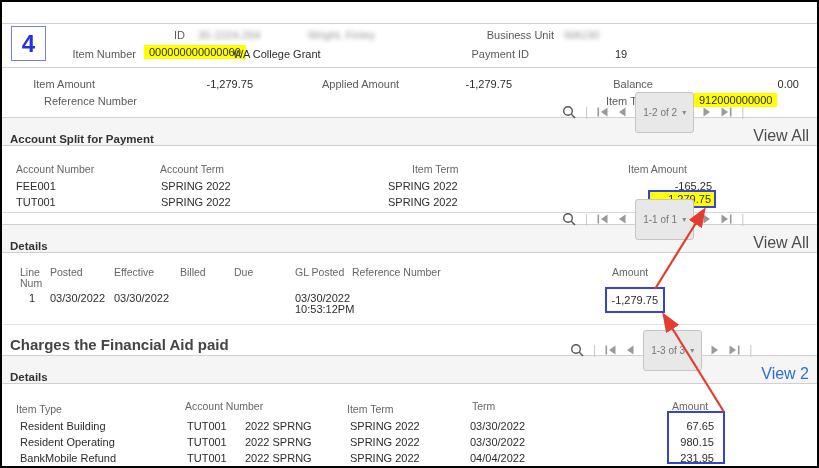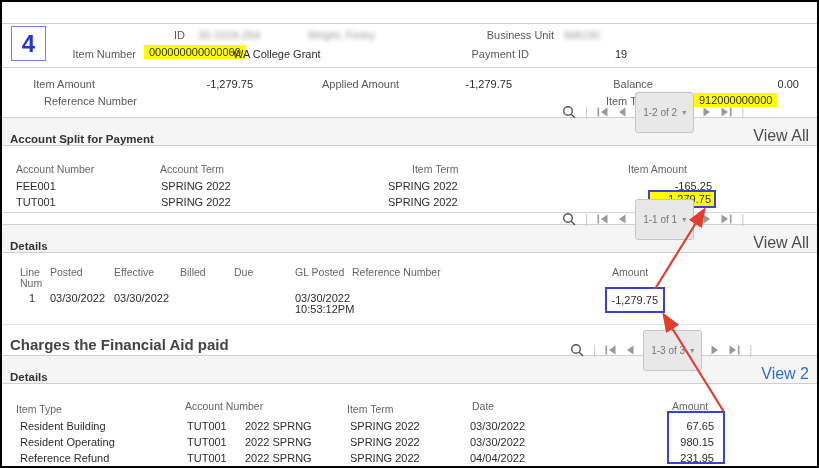--- a/index.html
+++ b/index.html
@@ -211,38 +211,38 @@
           <rect x="8.9" y="0.5" width="1.6" height="9" fill="#9a9a9a"></rect>
         </svg>
       <span class="sep">|</span>
       <span class="view-link blue">View 2</span>
     </span>
   </div>
 
   <div class="th" style="left:14px;  top:401px;">Item Type</div>
   <div class="th" style="left:183px; top:398px;">Account Number</div>
   <div class="th" style="left:345px; top:401px;">Item Term</div>
-  <div class="th" style="left:470px; top:398px;">Date</div>
+  <div class="th" style="left:470px; top:398px;">Term</div>
   <div class="th" style="left:670px; top:398px;">Amount</div>
 
   <div class="td" style="left:18px;  top:418px;">Resident Building</div>
   <div class="td" style="left:185px; top:418px;">TUT001</div>
   <div class="td" style="left:243px; top:418px;">2022 SPRNG</div>
   <div class="td" style="left:348px; top:418px;">SPRING 2022</div>
   <div class="td" style="left:468px; top:418px;">03/30/2022</div>
   <div class="td num" style="left:640px; top:418px; width:72px;">67.65</div>
 
   <div class="td" style="left:18px;  top:434px;">Resident Operating</div>
   <div class="td" style="left:185px; top:434px;">TUT001</div>
   <div class="td" style="left:243px; top:434px;">2022 SPRNG</div>
   <div class="td" style="left:348px; top:434px;">SPRING 2022</div>
   <div class="td" style="left:468px; top:434px;">03/30/2022</div>
   <div class="td num" style="left:640px; top:434px; width:72px;">980.15</div>
 
-  <div class="td" style="left:18px;  top:450px;">Reference Refund</div>
+  <div class="td" style="left:18px;  top:450px;">BankMobile Refund</div>
   <div class="td" style="left:185px; top:450px;">TUT001</div>
   <div class="td" style="left:243px; top:450px;">2022 SPRNG</div>
   <div class="td" style="left:348px; top:450px;">SPRING 2022</div>
   <div class="td" style="left:468px; top:450px;">04/04/2022</div>
   <div class="td num" style="left:640px; top:450px; width:72px;">231.95</div>
 
   <div class="anno-box" style="left:665px; top:409px; width:58px; height:53px;"></div>
 
   <svg id="arrow-overlay" width="819" height="468">
     <defs>

